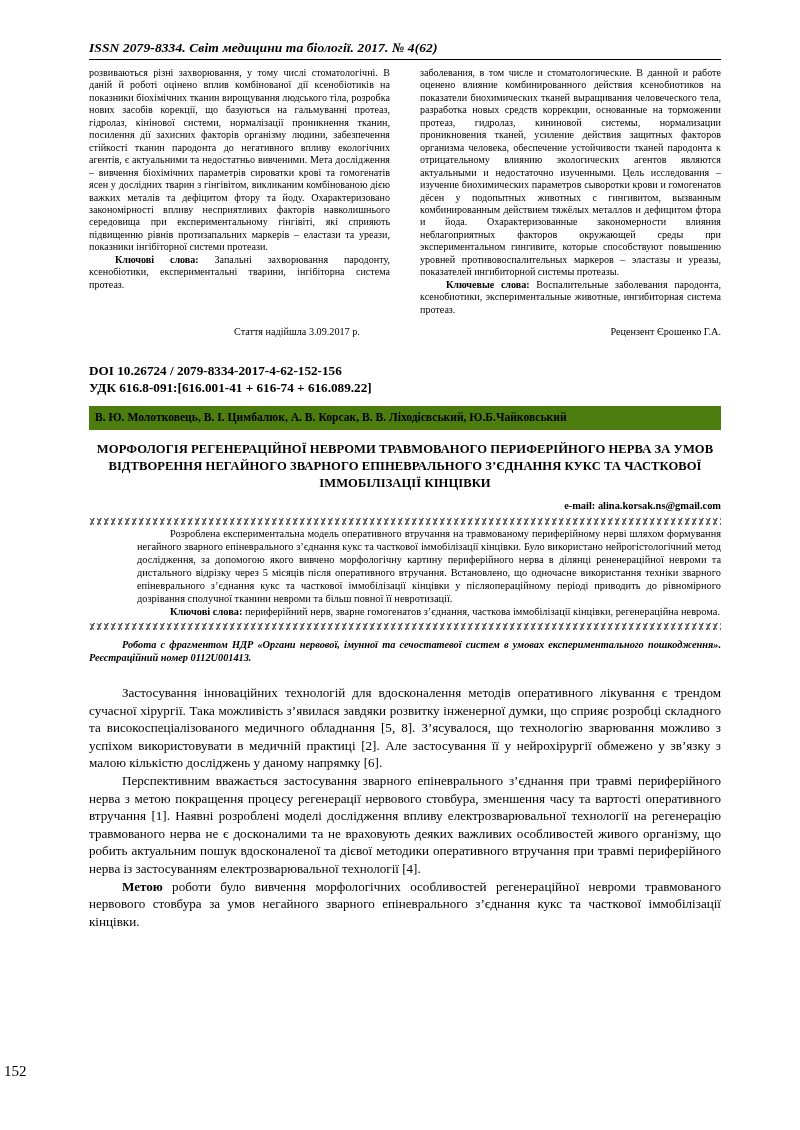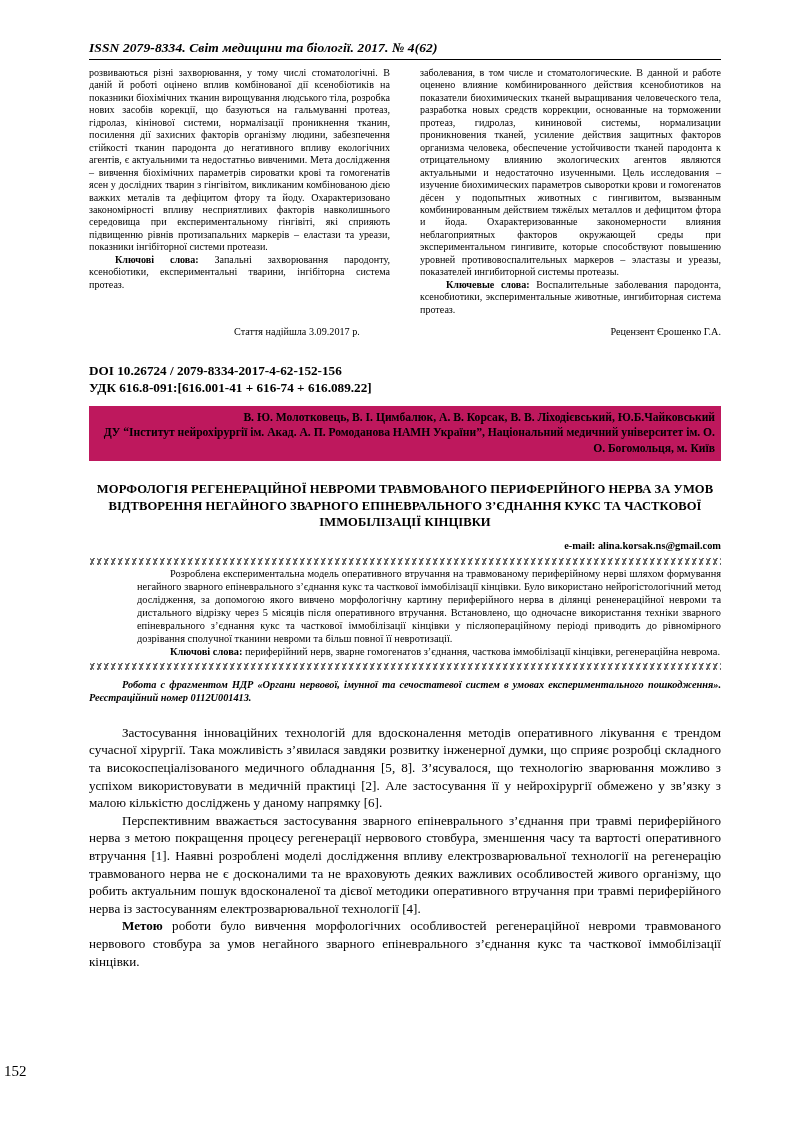--- a/index.html
+++ b/index.html
@@ -88,31 +88,31 @@
   .doi-block {
     margin-top: 22px;
     font-weight: bold;
     font-size: 13.2px;
     line-height: 1.32;
   }
 
   
   .authors-box {
     margin-top: 9px;
-    background: #be185d;
+    background: #4d7c0f;
     padding: 4px 6px 5px 6px;
-    text-align: right;
+    text-align: left;
     font-weight: bold;
     font-size: 11.6px;
     line-height: 1.33;
   }
 
   
   .title {
-    margin-top: 20px;
+    margin-top: 11px;
     text-align: center;
     font-weight: bold;
     font-size: 12.6px;
     line-height: 1.32;
     letter-spacing: 0.05px;
   }
 
   .email-line {
     margin-top: 9px;
     text-align: right;
@@ -212,21 +212,20 @@
       <span class="right">Рецензент Єрошенко Г.А.</span>
     </div>
 
     <div class="doi-block">
       <div>DOI 10.26724 / 2079-8334-2017-4-62-152-156</div>
       <div>УДК 616.8-091:[616.001-41 + 616-74 + 616.089.22]</div>
     </div>
 
     <div class="authors-box">
       <div>В. Ю. Молотковець, В. І. Цимбалюк, А. В. Корсак, В. В. Ліходієвський, Ю.Б.Чайковський</div>
-      <div>ДУ “Інститут нейрохірургії ім. Акад. А. П. Ромоданова НАМН України”, Національний медичний університет ім. О. О. Богомольця, м. Київ</div>
     </div>
 
     <div class="title">МОРФОЛОГІЯ РЕГЕНЕРАЦІЙНОЇ НЕВРОМИ ТРАВМОВАНОГО ПЕРИФЕРІЙНОГО НЕРВА ЗА УМОВ ВІДТВОРЕННЯ НЕГАЙНОГО ЗВАРНОГО ЕПІНЕВРАЛЬНОГО З’ЄДНАННЯ КУКС ТА ЧАСТКОВОЇ ІММОБІЛІЗАЦІЇ КІНЦІВКИ</div>
 
     <div class="email-line">e-mail: alina.korsak.ns@gmail.com</div>
 
     <div class="wavy"></div>
 
     <div class="ua-abs">
       <p>Розроблена експериментальна модель оперативного втручання на травмованому периферійному нерві шляхом формування негайного зварного епіневрального з’єднання кукс та часткової іммобілізації кінцівки. Було використано нейрогістологічний метод дослідження, за допомогою якого вивчено морфологічну картину периферійного нерва в ділянці рененераційної невроми та дистального відрізку через 5 місяців після оперативного втручання. Встановлено, що одночасне використання техніки зварного епіневрального з’єднання кукс та часткової іммобілізації кінцівки у післяопераційному періоді приводить до рівномірного дозрівання сполучної тканини невроми та більш повної її невротизації.</p>

